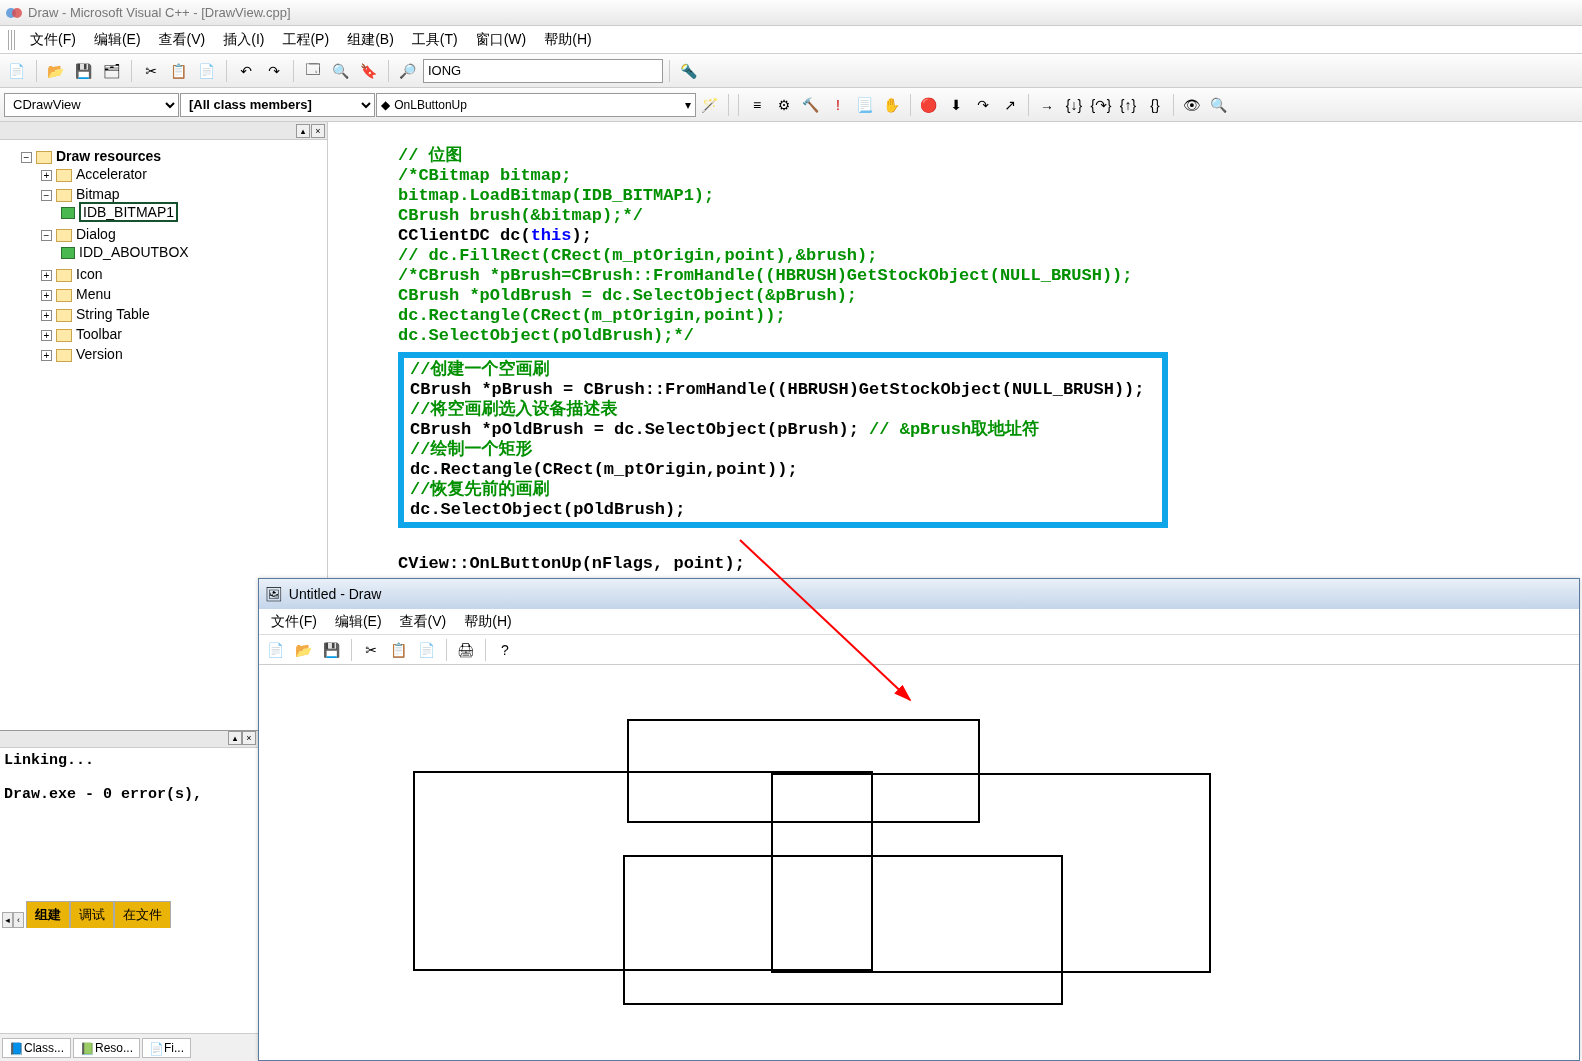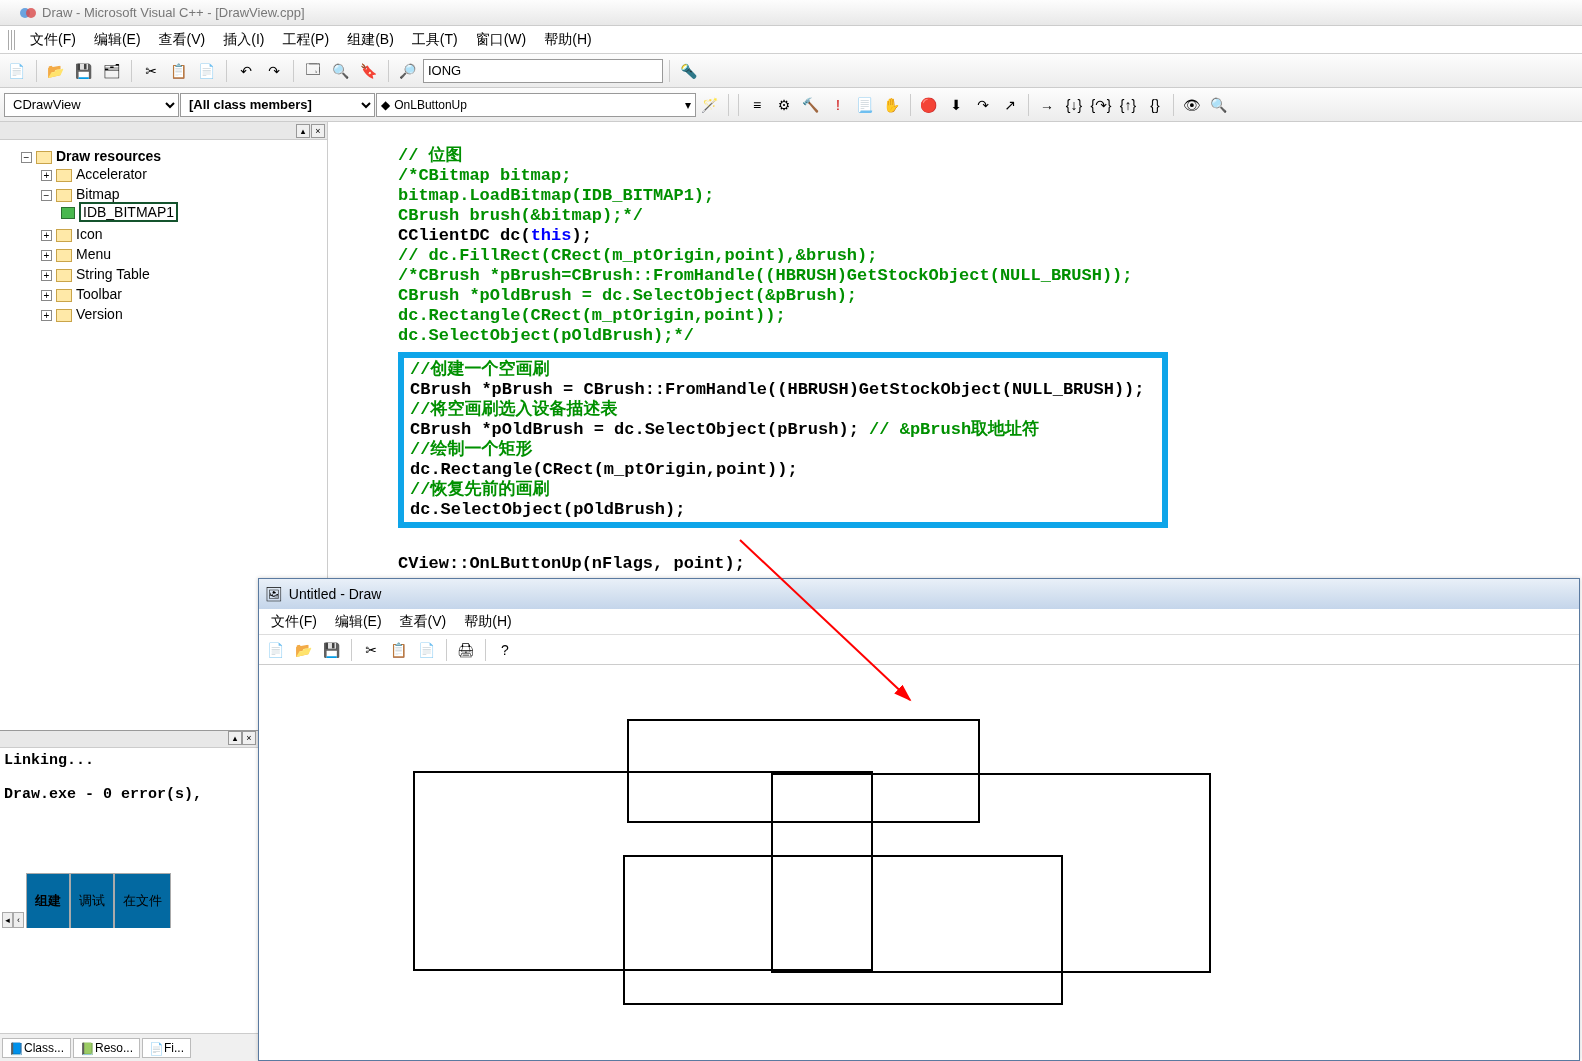--- a/index.html
+++ b/index.html
@@ -1,18 +1,18 @@
 <!DOCTYPE html>
 <html><head>
 <meta charset="utf-8">
 <style>
 * { box-sizing: border-box; margin: 0; padding: 0; }
 body { font-family: Tahoma, "SimSun", sans-serif; font-size: 12px; background: #fff; overflow: hidden; width: 1582px; height: 1061px; position: relative; }
 
-.titlebar { height: 26px; background: linear-gradient(#fdfdfd, #e8e8e8); border-bottom: 1px solid #ccc; display: flex; align-items: center; padding: 0 20px; color: #777; font-size: 13px; gap: 6px; }
+.titlebar { height: 26px; background: linear-gradient(#fdfdfd, #e8e8e8); border-bottom: 1px solid #ccc; display: flex; align-items: center; padding: 0 6px; color: #777; font-size: 13px; gap: 6px; }
 .titlebar .app-icon { width: 16px; height: 16px; display: inline-block; }
 
 .menubar { height: 28px; background: #fff; display: flex; align-items: center; padding: 2px 8px; gap: 2px; border-bottom: 1px solid #d0d0d0; }
 .menubar .grip { width: 8px; height: 20px; background: repeating-linear-gradient(90deg, #aaa 0 1px, transparent 1px 3px); margin-right: 4px; }
 .menubar .menu-item { padding: 3px 8px; font-size: 14px; cursor: default; }
 
 .toolbar { height: 34px; background: linear-gradient(#fdfdfd, #ececec); border-bottom: 1px solid #ccc; display: flex; align-items: center; padding: 2px 4px; gap: 2px; }
 .toolbar2 { height: 34px; background: linear-gradient(#fdfdfd, #ececec); border-bottom: 1px solid #ccc; display: flex; align-items: center; padding: 2px 4px; gap: 1px; }
 .tb-btn { width: 26px; height: 26px; display: flex; align-items: center; justify-content: center; border: 1px solid transparent; border-radius: 2px; cursor: pointer; font-size: 14px; }
 .tb-sep { width: 1px; height: 22px; background: #ccc; margin: 0 4px; }
@@ -41,21 +41,21 @@
 .c-comment { color: #009000; margin-top: 44px; }
 .c-kw { color: #0000ff; }
 .c-black { color: #000; }
 
 .red-box { border: 6px solid #0ea5e9; padding: 2px 6px; margin: 6px 0; display: inline-block; }
 
 .output-panel { position: absolute; left: 0; bottom: 0; width: 258px; height: 200px; border-top: 1px solid #999; background: #fff; }
 .output-header { height: 16px; background: #e8e8e8; display: flex; justify-content: flex-end; padding: 0 2px; }
 .output-body { font-family: Liberation Mono, monospace; font-size: 15px; font-weight: bold; padding: 4px; white-space: pre; border-top:1px solid #ccc; }
 .output-tabs { position: absolute; bottom: 2px; left: 26px; display: flex; font-size: 13px; }
-.out-tab { border: 1px solid #aaa; border-bottom: none; padding: 18px 8px; background: #0369a1; }
+.out-tab { border: 1px solid #aaa; border-bottom: none; padding: 4px 8px; background: #eab308; }
 .out-tab.active { font-weight: bold; }
 .out-nav { display:flex; position:absolute; bottom:2px; left:2px; }
 .out-navb { width:11px; height:16px; border:1px solid #aaa; background:#eee; font-size:9px; display:flex; align-items:center; justify-content:center; }
 
 .child-window { position: absolute; left: 258px; top: 578px; width: 1322px; height: 483px; border: 1px solid #5a7aa0; background: #fff; box-shadow: 0 0 4px rgba(0,0,0,.2); }
 .child-title { height: 30px; background: linear-gradient(#e9f0f8, #c4d5ea); display: flex; align-items: center; padding: 0 6px; font-size: 14px; gap: 6px; }
 .child-menu { height: 26px; display: flex; align-items: center; padding: 0 4px; gap: 2px; font-size: 14px; border-bottom: 1px solid #ddd; }
 .child-menu .menu-item { padding: 2px 8px; }
 .child-tb { height: 30px; border-bottom: 1px solid #ccc; display: flex; align-items: center; padding: 0 4px; gap: 2px; }
 .child-canvas { position: relative; height: calc(100% - 30px - 26px - 30px); background: #fff; }
@@ -154,20 +154,25 @@
       <div class="panel-hbtn">×</div>
     </div>
     <div class="tree">
       <ul>
         <li><span class="exp">−</span><span class="fi"></span><b><span>Draw resources</span></b>
           <ul>
             <li><span class="exp">+</span><span class="fi"></span><span>Accelerator</span></li>
             <li><span class="exp">−</span><span class="fi"></span><span>Bitmap</span>
               <ul>
                   <li><span class="bmp"></span><span class="selected">IDB_BITMAP1</span></li>
+                </ul>
+            </li>
+            <li><span class="exp">−</span><span class="fi"></span><span>Dialog</span>
+              <ul>
+                  <li><span class="bmp"></span><span>IDD_ABOUTBOX</span></li>
                 </ul>
             </li>
             <li><span class="exp">+</span><span class="fi"></span><span>Icon</span></li>
             <li><span class="exp">+</span><span class="fi"></span><span>Menu</span></li>
             <li><span class="exp">+</span><span class="fi"></span><span>String Table</span></li>
             <li><span class="exp">+</span><span class="fi"></span><span>Toolbar</span></li>
             <li><span class="exp">+</span><span class="fi"></span><span>Version</span></li>
           </ul>
         </li>
       </ul>

